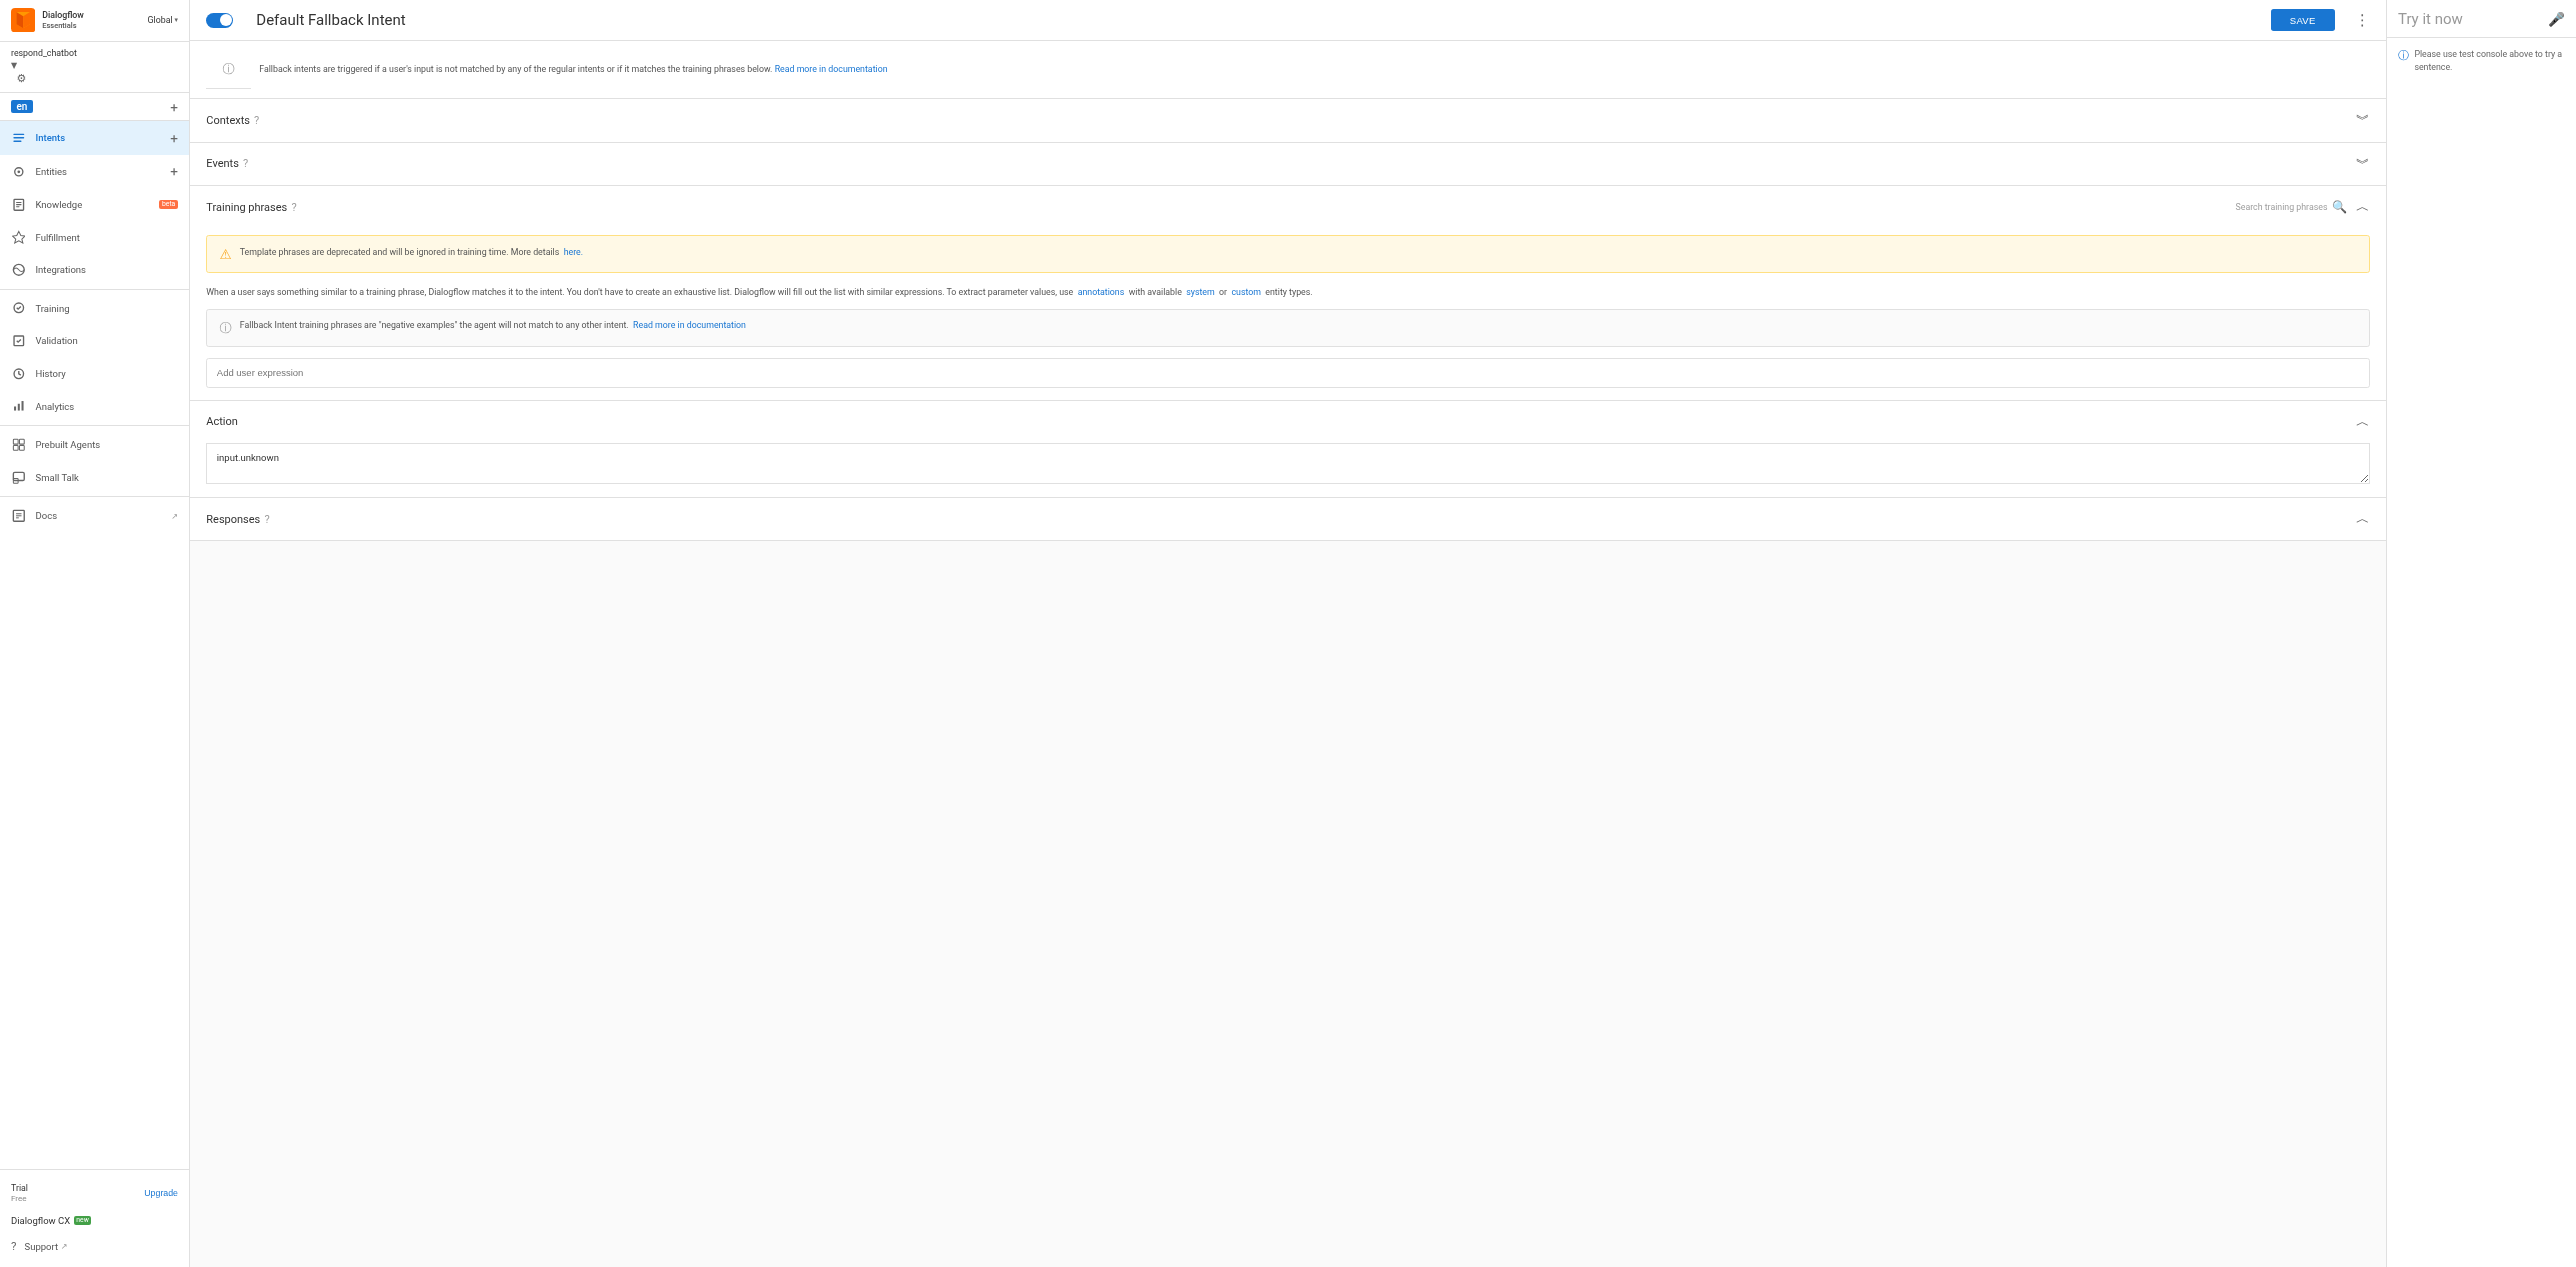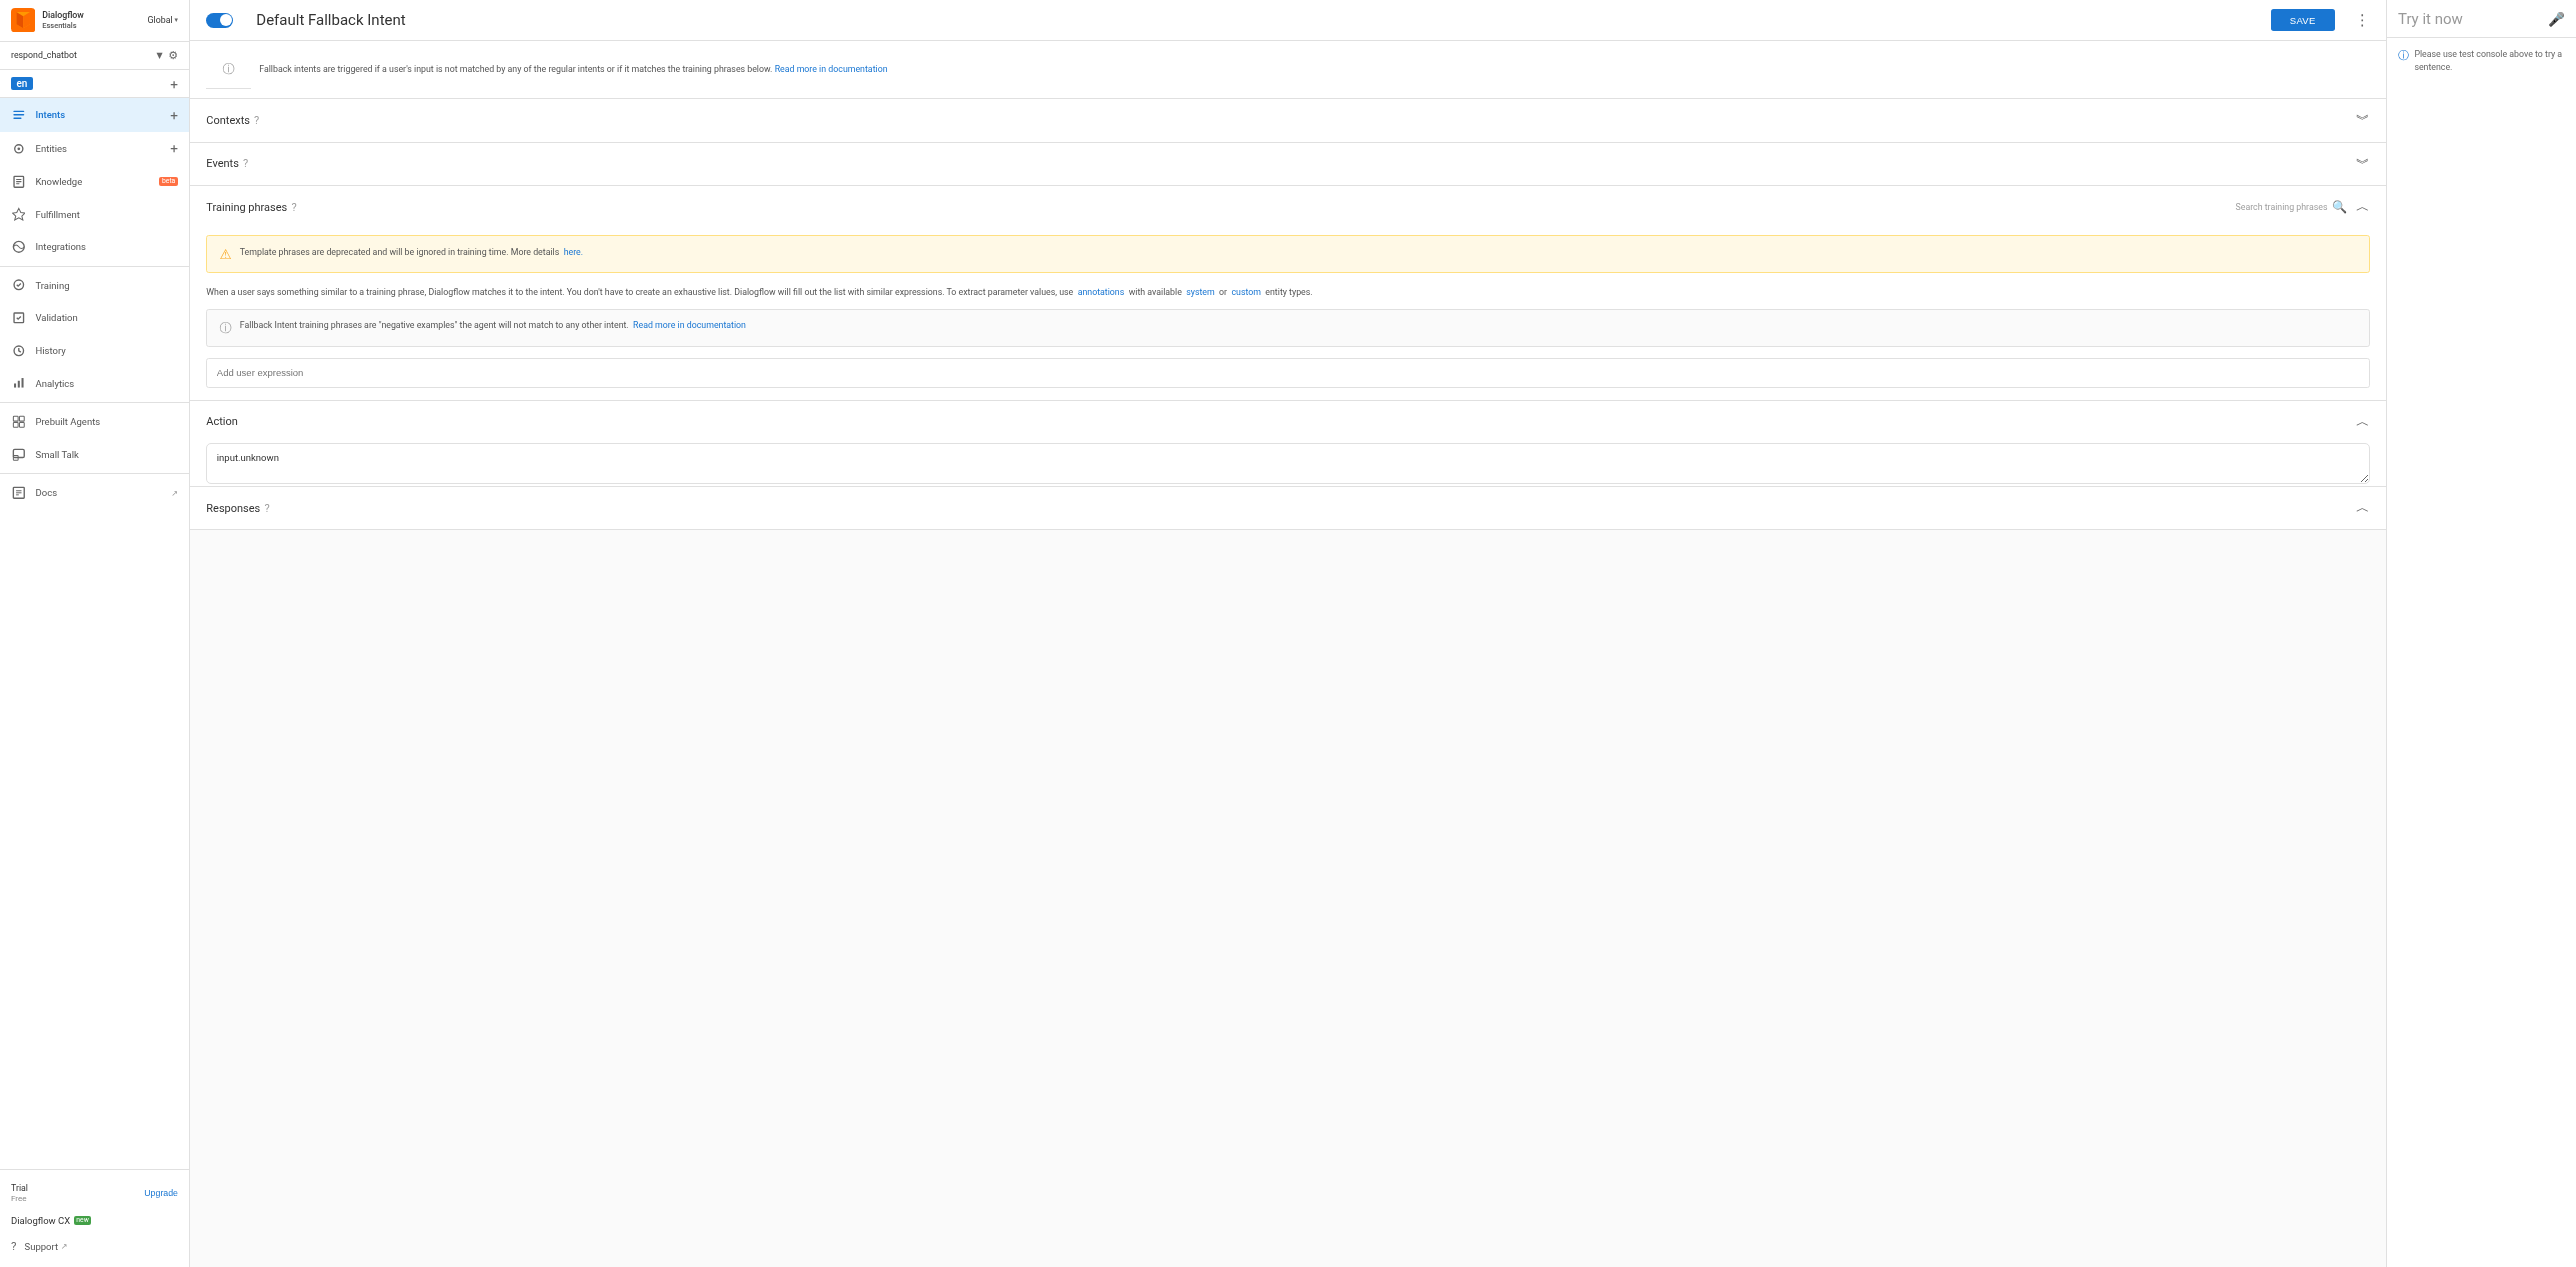--- a/index.html
+++ b/index.html
@@ -34,23 +34,23 @@
       align-items: center;
       margin-left: auto;
       font-size: 8.8px;
       color: #333;
       cursor: pointer;
     }
     .global-selector .chevron { font-size: 6.8px; margin-left: 2px; color: #666; }
 
     .agent-row {
       display: flex;
-      align-items: center;
       padding: 6.8px 11px;
       border-bottom: 0.7px solid #e0e0e0;
+      flex-direction: column;
     }
     .agent-name { font-size: 8.8px; color: #333; flex: 1; }
     .agent-dropdown { color: #666; font-size: 12.2px; cursor: pointer; }
     .agent-settings { color: #666; font-size: 11px; cursor: pointer; margin-left: 5.4px; }
 
     .lang-row {
       display: flex;
       align-items: center;
       padding: 5.4px 11px;
       border-bottom: 0.7px solid #e0e0e0;
@@ -290,26 +290,27 @@
       background: #fff;
     }
 
     .action-section {
       background: #fff;
       border-bottom: 0.7px solid #e0e0e0;
     }
     .action-textarea {
       width: 100%;
       border: 0.7px solid #e0e0e0;
-      border-radius: 5px;
+      border-radius: 0;
       padding: 8.1px 9.5px;
       font-size: 9.5px;
       color: #333;
       resize: vertical;
       min-height: 41px;
+      margin-bottom: 11px;
       font-family: inherit;
       outline: none;
     }
 
     .responses-section {
       background: #fff;
     }
 
     
     ::-webkit-scrollbar { width: 4.1px; }

